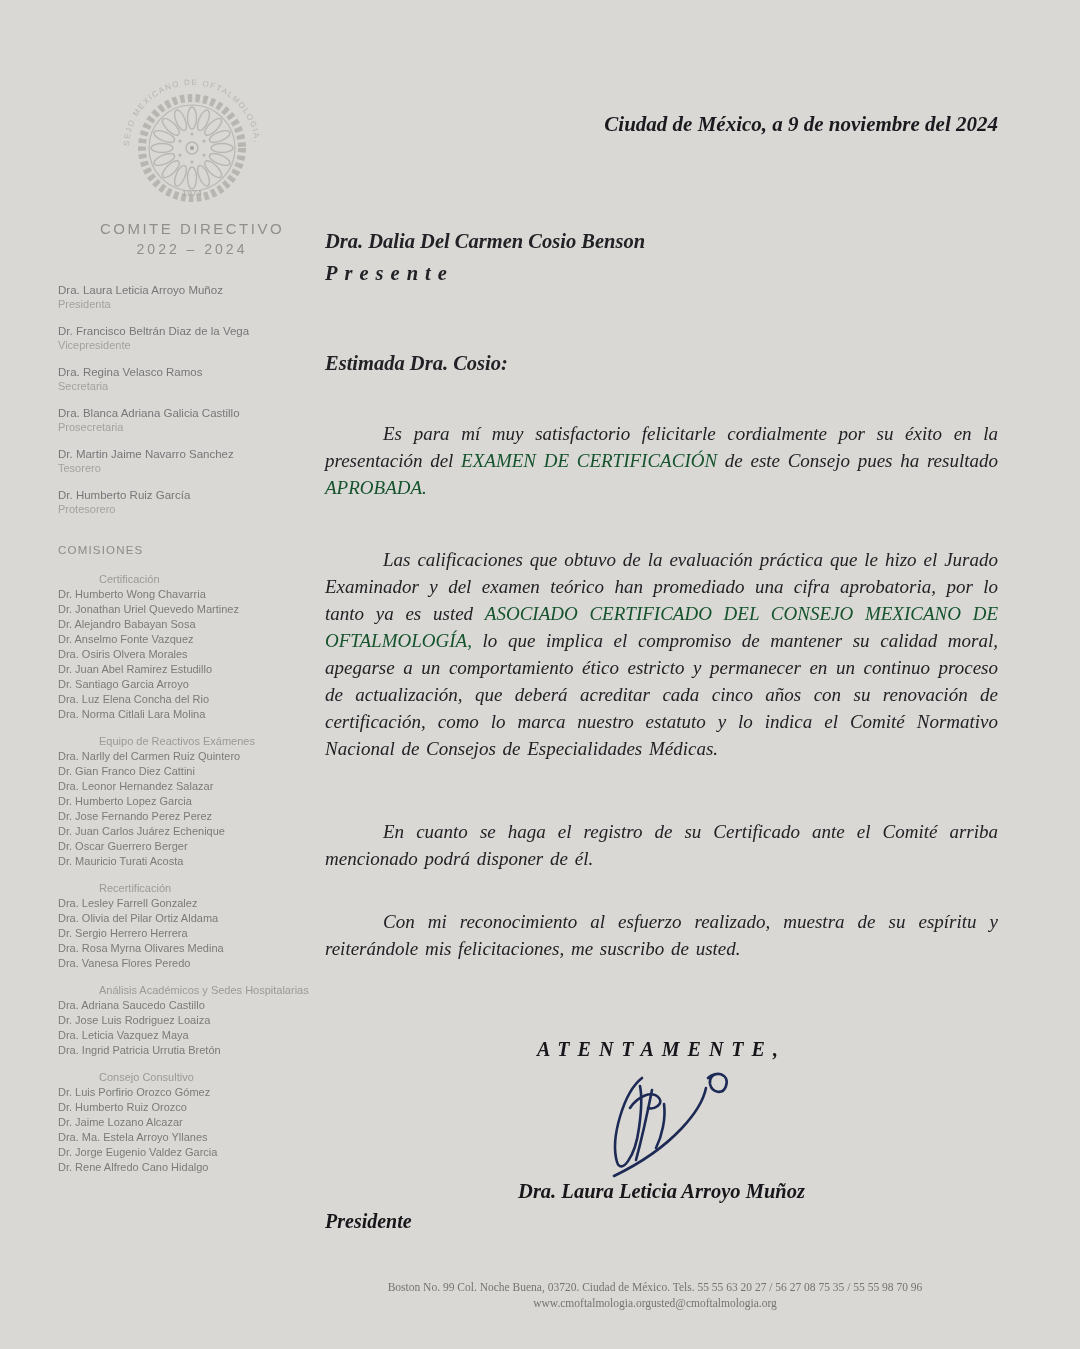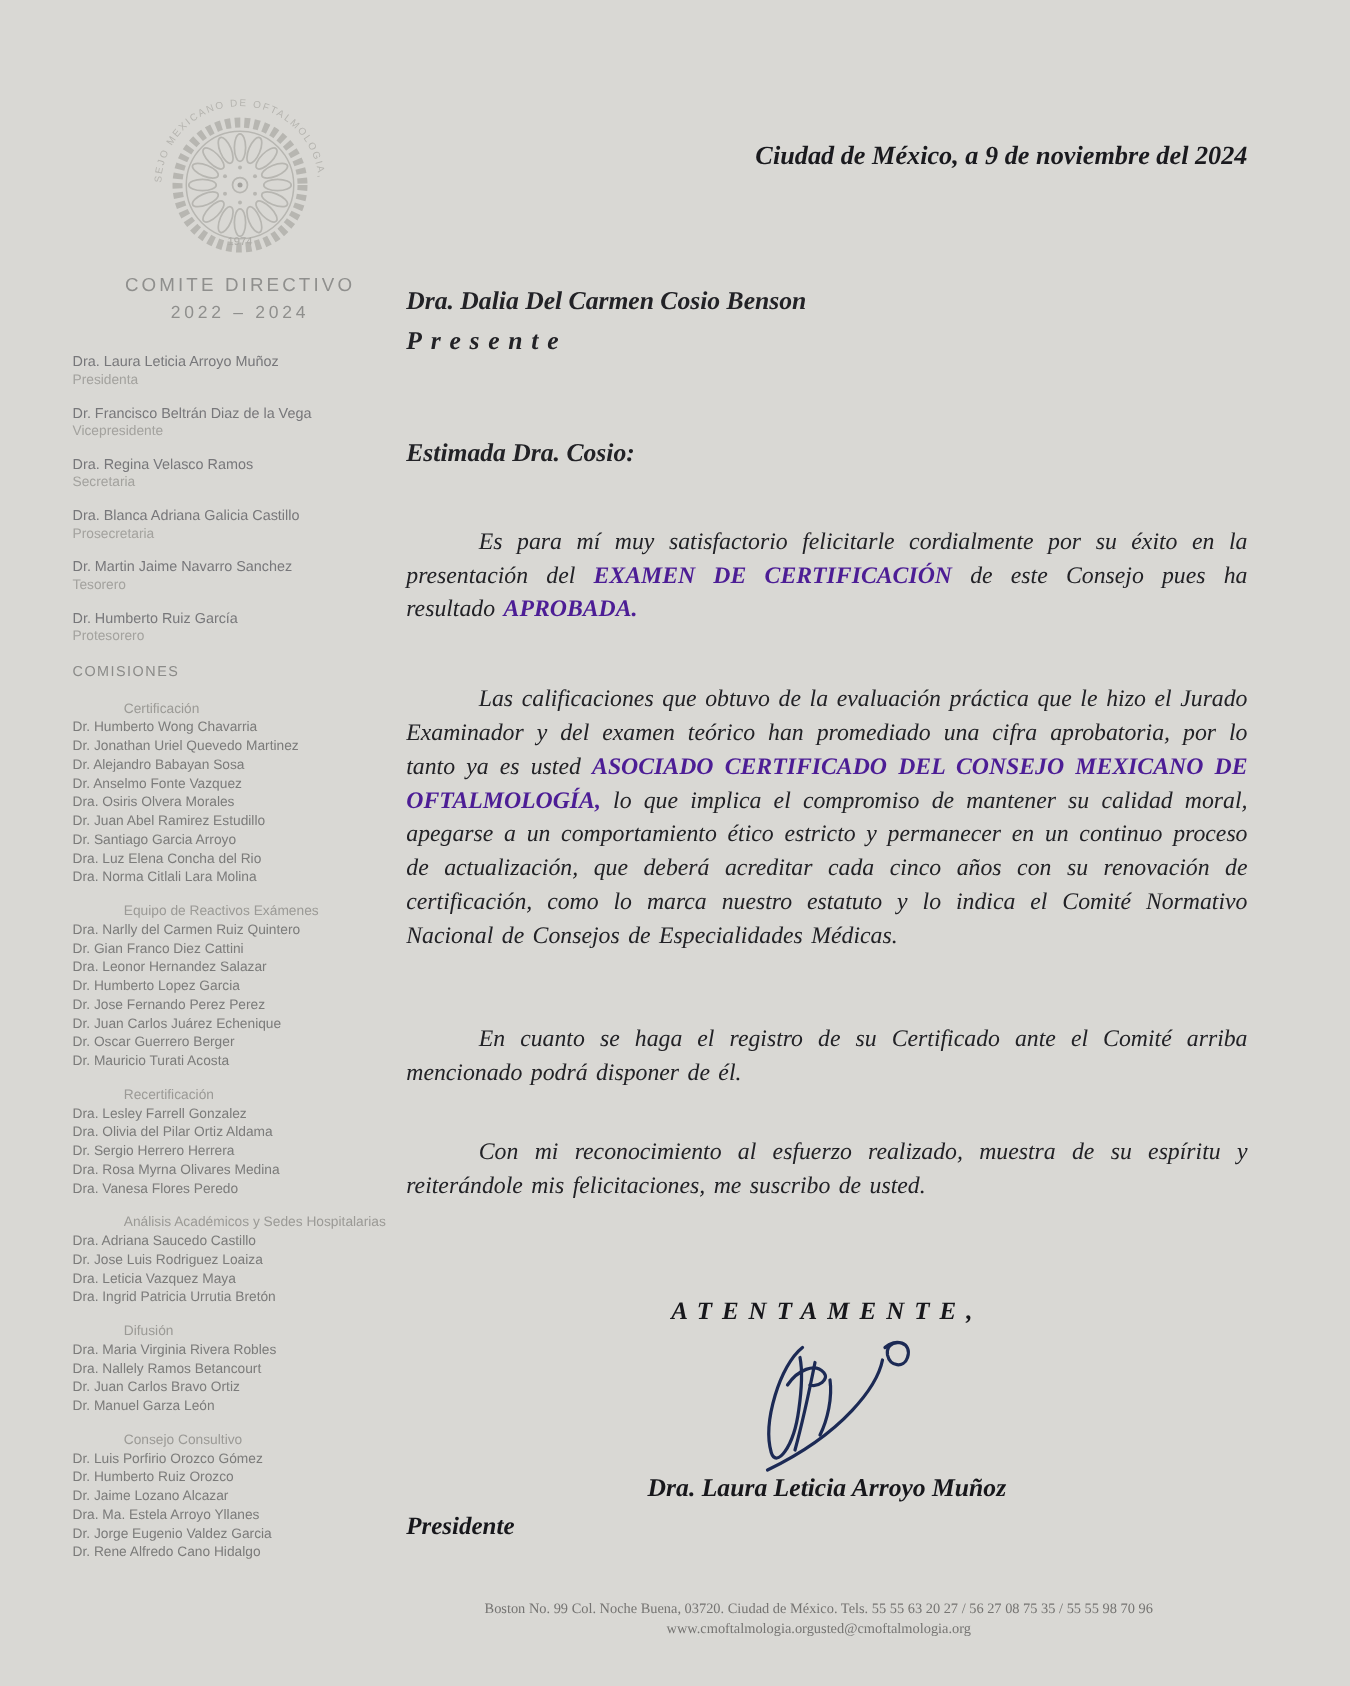--- a/index.html
+++ b/index.html
@@ -31,21 +31,21 @@
   }
   .committee-years{
     text-align:center;color:#8f8f8d;margin-top:4px;
     font-size:14px;letter-spacing:3px;
   }
   .officers{margin-top:26px;}
   .officer{margin-bottom:13px;}
   .officer .o-name{font-size:11.5px;line-height:14px;color:#77777a;}
   .officer .o-role{font-size:11px;line-height:14px;color:#a3a29e;}
   .comisiones-label{
-    margin-top:16px;font-size:11.5px;letter-spacing:1.2px;color:#8b8b89;
+    margin-top:28px;font-size:11.5px;letter-spacing:1.2px;color:#8b8b89;
   }
   .commissions{margin-top:16px;}
   .commission{margin-bottom:12px;}
   .c-title{font-size:11px;line-height:15px;color:#9b9a96;margin-left:41px;}
   .c-member{font-size:11px;line-height:15px;color:#7b7b7a;}
   
   .letter{
     position:absolute;left:325px;top:0;width:673px;height:1196px;
     color:#222226;
   }
@@ -57,21 +57,21 @@
   .recipient{top:230px;left:0;font-style:italic;font-weight:bold;font-size:20.5px;}
   .presente{top:262px;left:0;font-style:italic;font-weight:bold;font-size:20.5px;letter-spacing:7px;}
   .salutation{top:352px;left:0;font-style:italic;font-weight:bold;font-size:20.5px;}
   .para{
     left:0;width:673px;
     font-style:italic;font-size:19px;line-height:27px;
     text-align:justify;text-indent:58px;
     font-weight:500;color:#222226;
     word-spacing:2px;
   }
-  .para b{font-weight:700;color:#4c1d95;}
+  .para b{font-weight:400;color:#14532d;}
   .p1{top:420px;}
   .p2{top:546px;}
   .p3{top:818px;}
   .p4{top:908px;}
   .closing{
     top:1038px;left:0;width:673px;text-align:center;
     font-style:italic;font-weight:bold;font-size:20px;letter-spacing:8px;color:#17171b;
   }
   .signature{top:1066px;left:255px;}
   .signer-name{top:1180px;left:0;width:673px;text-align:center;
@@ -200,27 +200,20 @@
           <div class="c-member">Dra. Vanesa Flores Peredo</div>
         </div>
         <div class="commission">
           <div class="c-title">Análisis Académicos y Sedes Hospitalarias</div>
           <div class="c-member">Dra. Adriana Saucedo Castillo</div>
           <div class="c-member">Dr. Jose Luis Rodriguez Loaiza</div>
           <div class="c-member">Dra. Leticia Vazquez Maya</div>
           <div class="c-member">Dra. Ingrid Patricia Urrutia Bretón</div>
         </div>
         <div class="commission">
-          <div class="c-title">Difusión</div>
-          <div class="c-member">Dra. Maria Virginia Rivera Robles</div>
-          <div class="c-member">Dra. Nallely Ramos Betancourt</div>
-          <div class="c-member">Dr. Juan Carlos Bravo Ortiz</div>
-          <div class="c-member">Dr. Manuel Garza León</div>
-        </div>
-        <div class="commission">
           <div class="c-title">Consejo Consultivo</div>
           <div class="c-member">Dr. Luis Porfirio Orozco Gómez</div>
           <div class="c-member">Dr. Humberto Ruiz Orozco</div>
           <div class="c-member">Dr. Jaime Lozano Alcazar</div>
           <div class="c-member">Dra. Ma. Estela Arroyo Yllanes</div>
           <div class="c-member">Dr. Jorge Eugenio Valdez Garcia</div>
           <div class="c-member">Dr. Rene Alfredo Cano Hidalgo</div>
         </div>
       </div>
   </aside>

